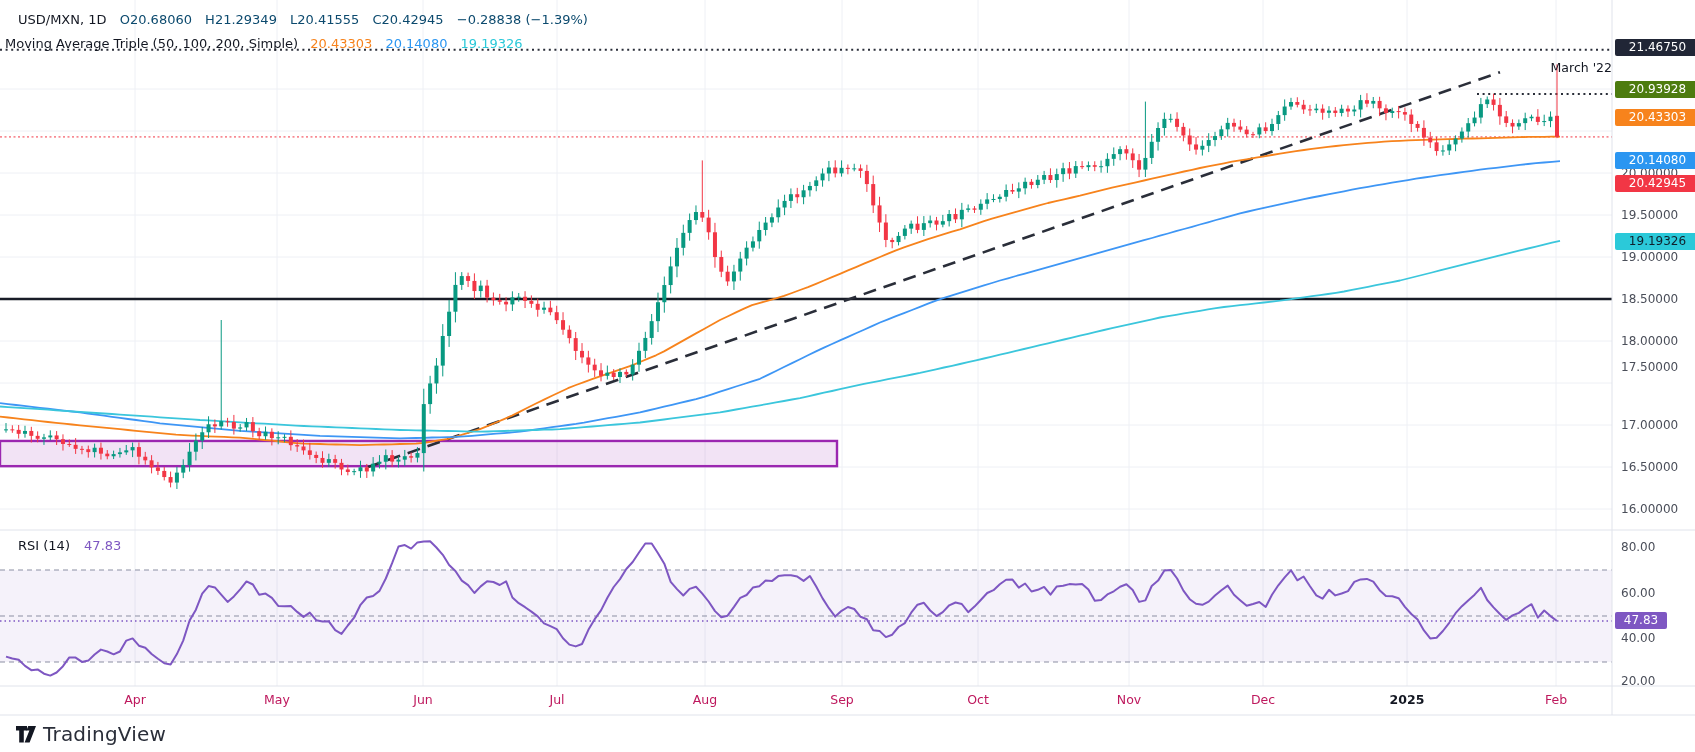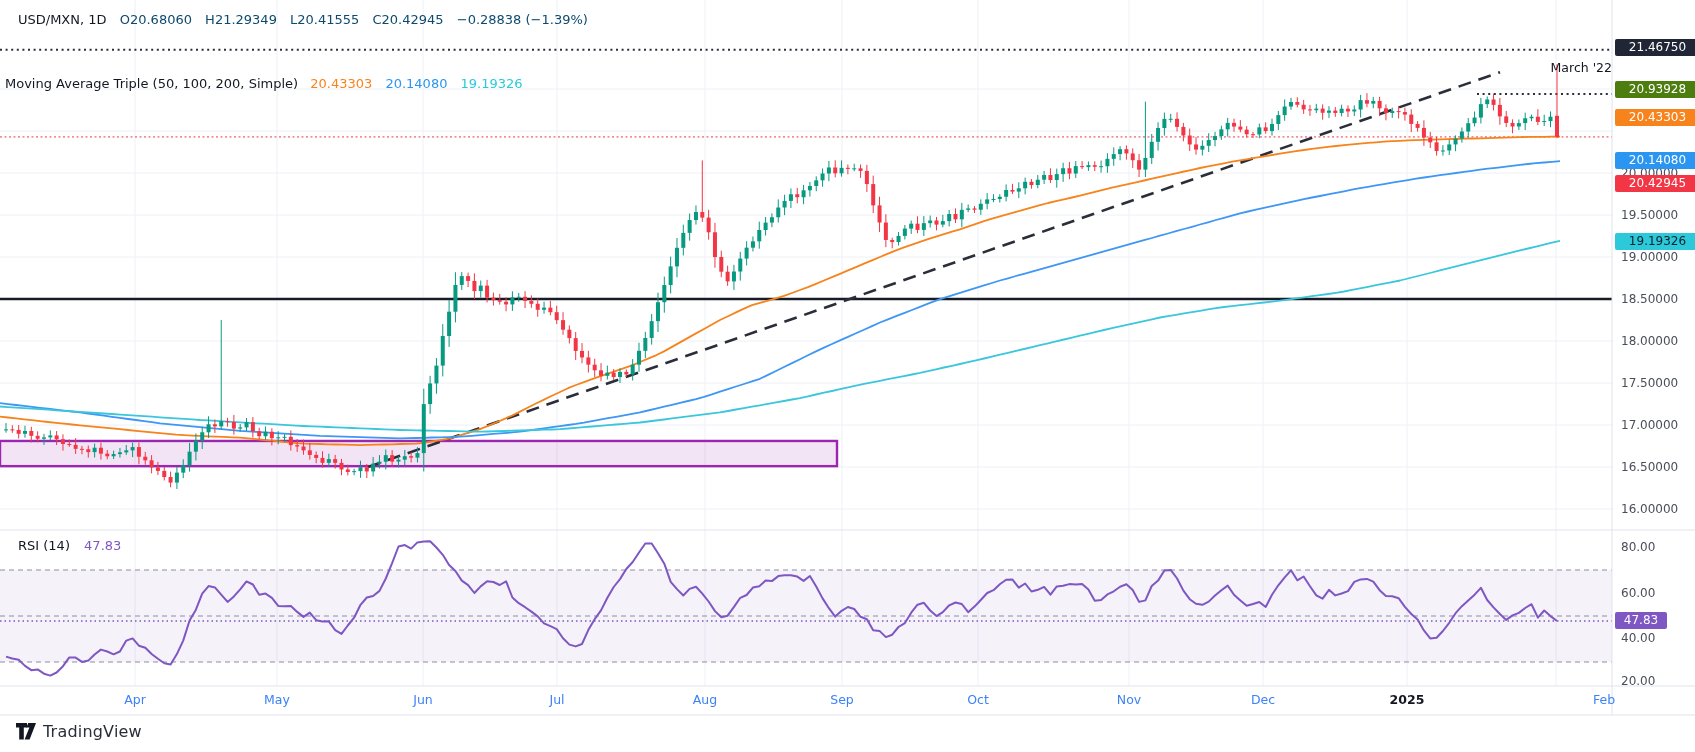--- a/index.html
+++ b/index.html
@@ -2,31 +2,31 @@
 <html><head>
 <meta charset="utf-8">
 <style>
   html,body{margin:0;padding:0;background:#fff;}
   #root{position:relative;width:1695px;height:752px;background:#fff;overflow:hidden;
         font-family:"DejaVu Sans","Liberation Sans",sans-serif;-webkit-font-smoothing:antialiased;}
   #chart-svg{position:absolute;left:0;top:0;}
   .legend{position:absolute;left:18px;top:12px;font-size:13px;color:#131722;white-space:nowrap;z-index:5;}
   .legend .red{color:#0c4a6e;}
   .legend span{margin-right:9px;}
-  #legend-row2{position:absolute;left:5px;top:36px;font-size:13px;color:#131722;white-space:nowrap;z-index:5;margin-top:40px;}
+  #legend-row2{position:absolute;left:5px;top:36px;font-size:13px;color:#131722;white-space:nowrap;z-index:5;}
   #rsi-legend{position:absolute;left:18px;top:538px;font-size:13px;color:#131722;white-space:nowrap;z-index:5;}
   #march-label{position:absolute;left:1548px;top:28px;width:64px;text-align:right;font-size:12.5px;color:#131722;z-index:5;margin-top:32px;}
   .tick{position:absolute;left:1621px;font-size:12px;color:#4a4e59;line-height:14px;}
   .badge{position:absolute;left:1615px;width:85px;height:17px;line-height:17px;text-align:center;
          font-size:12px;border-radius:2px;color:#fff;z-index:4;}
   .badge.small{width:52px;}
-  .tlabel{position:absolute;font-size:12.5px;color:#3b82f6;transform:translateX(-50%);top:692px;line-height:15px;}
+  .tlabel{position:absolute;font-size:12.5px;color:#be185d;transform:translateX(-50%);top:692px;line-height:15px;}
   .tlabel.bold{color:#131722;font-weight:bold;}
   #footer{position:absolute;left:16px;top:722px;display:flex;align-items:center;gap:7px;z-index:5;}
-  #footer .brand{font-size:16px;color:#2a2e39;letter-spacing:.2px;}
+  #footer .brand{font-size:20px;color:#2a2e39;letter-spacing:.2px;}
 </style>
 </head>
 <body>
 
 <div id="root">
   <svg id="chart-svg" width="1695" height="752">
       <line x1="135" y1="0" x2="135" y2="686" stroke="#eef0f5" stroke-width="1"></line>
       <line x1="277" y1="0" x2="277" y2="686" stroke="#eef0f5" stroke-width="1"></line>
       <line x1="423" y1="0" x2="423" y2="686" stroke="#eef0f5" stroke-width="1"></line>
       <line x1="557" y1="0" x2="557" y2="686" stroke="#eef0f5" stroke-width="1"></line>
@@ -585,21 +585,21 @@
   </div>
 
   <div id="march-label">March '22</div>
 
   <div id="price-axis">
       <div class="tick" style="top: 166px;">20.00000</div>
       <div class="tick" style="top: 208px;">19.50000</div>
       <div class="tick" style="top: 250px;">19.00000</div>
       <div class="tick" style="top: 292px;">18.50000</div>
       <div class="tick" style="top: 334px;">18.00000</div>
-      <div class="tick" style="top: 376px;">17.50000</div>
+      <div class="tick" style="top: 360px;">17.50000</div>
       <div class="tick" style="top: 418px;">17.00000</div>
       <div class="tick" style="top: 460px;">16.50000</div>
       <div class="tick" style="top: 502px;">16.00000</div>
       <div class="tick" style="top: 540px;">80.00</div>
       <div class="tick" style="top: 586px;">60.00</div>
       <div class="tick" style="top: 631px;">40.00</div>
       <div class="tick" style="top: 674px;">20.00</div>
       <div class="badge" style="top: 38.5px; background: rgb(33, 38, 54); color: rgb(255, 255, 255);">21.46750</div>
       <div class="badge" style="top: 81px; background: #4d7c0f; color: rgb(255, 255, 255);">20.93928</div>
       <div class="badge" style="top: 108.5px; background: rgb(247, 131, 28); color: rgb(255, 255, 255);">20.43303</div>
@@ -612,21 +612,21 @@
       <div class="tlabel" style="left: 135px;">Apr</div>
       <div class="tlabel" style="left: 277px;">May</div>
       <div class="tlabel" style="left: 423px;">Jun</div>
       <div class="tlabel" style="left: 557px;">Jul</div>
       <div class="tlabel" style="left: 705px;">Aug</div>
       <div class="tlabel" style="left: 842px;">Sep</div>
       <div class="tlabel" style="left: 978px;">Oct</div>
       <div class="tlabel" style="left: 1129px;">Nov</div>
       <div class="tlabel" style="left: 1263px;">Dec</div>
       <div class="tlabel bold" style="left: 1407px;">2025</div>
-      <div class="tlabel" style="left: 1556px; margin-left: 48px;">Feb</div>
+      <div class="tlabel" style="left: 1556px;">Feb</div>
     </div>
 
   <div id="footer">
     <svg width="20" height="17" viewBox="0 0 20 17">
       <path d="M0 0 h11 v4.6 h-3.2 v12 H3.2 v-12 H0 Z" fill="#131722"></path>
       <path d="M12.2 0 H20 L13.6 16.6 H8.6 L13.4 4.6 h-3 Z" fill="#131722"></path>
     </svg>
     <span class="brand">TradingView</span>
   </div>
 </div>

